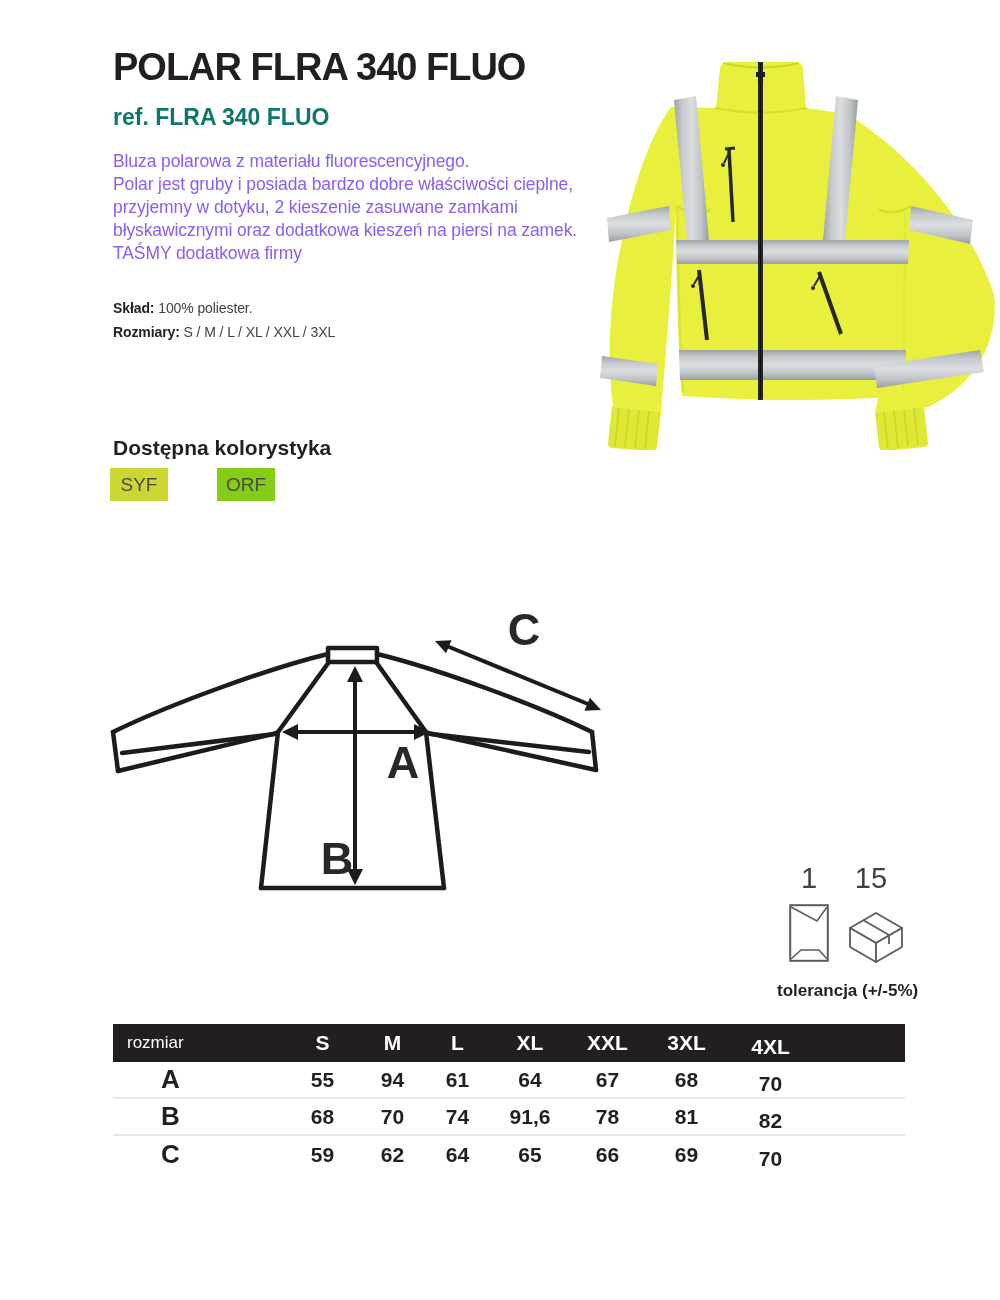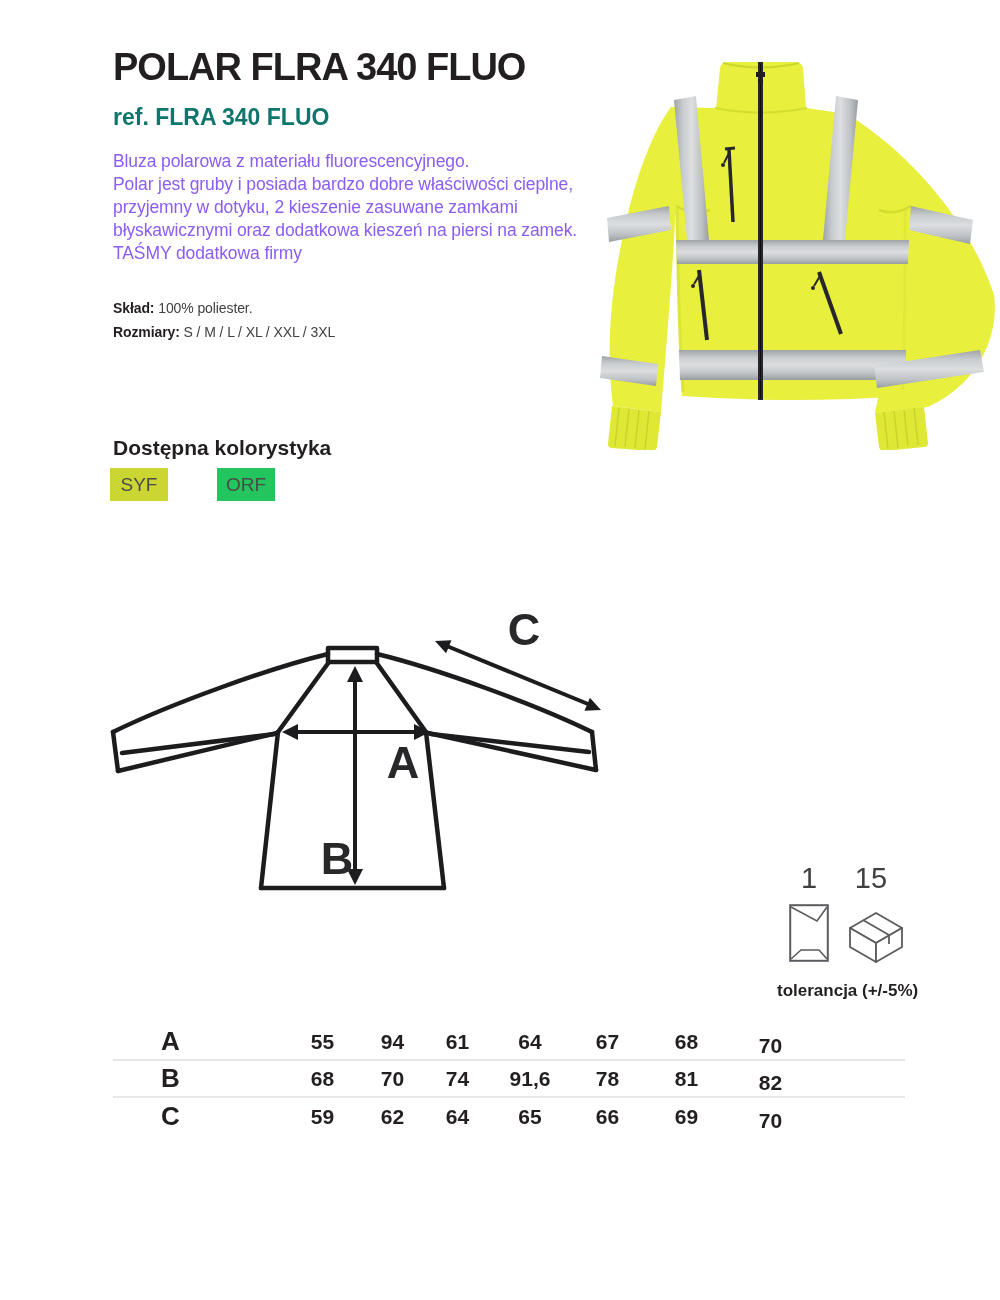--- a/index.html
+++ b/index.html
@@ -76,21 +76,21 @@
     </div>
     <div>
       <span class="spec-label">Rozmiary:</span>
       <span class="spec-value">S / M / L / XL / XXL / 3XL</span>
     </div>
   </div>
 
   <div class="abs colors-heading">Dostępna kolorystyka</div>
   <div class="abs swatches">
     <div class="swatch" style="background: rgb(204, 214, 51);">SYF</div>
-    <div class="swatch" style="background: #22c55e;">ORF</div>
+    <div class="swatch" style="background: #84cc16;">ORF</div>
   </div>
 
   <svg class="abs product-photo" width="402" height="400" viewBox="0 0 402 400">
     <defs>
       <linearGradient id="tapeV" x1="0" y1="0" x2="0" y2="1">
         <stop offset="0" stop-color="#9ea3a7"></stop>
           <stop offset="0.25" stop-color="#c8ccce"></stop>
         <stop offset="0.5" stop-color="#dcdee0"></stop>
           <stop offset="0.78" stop-color="#bfc3c6"></stop>
         <stop offset="1" stop-color="#989da1"></stop>
@@ -219,20 +219,31 @@
       <polygon points="3,27 3,46 29,61 29,42"></polygon>
       <polygon points="55,27 55,46 29,61 29,42"></polygon>
       <path d="M16 19 L42 34" fill="none"></path>
       <path d="M42 34 L42 43" fill="none"></path>
     </g>
   </svg>
 
   <div class="abs tolerance">tolerancja (+/-5%)</div>
 
   <div class="abs size-table">
+    <div class="t-head">
+      <div class="c0">rozmiar</div>
+      <div class="ch">S</div>
+      <div class="ch">M</div>
+      <div class="ch">L</div>
+      <div class="ch">XL</div>
+      <div class="ch">XXL</div>
+      <div class="ch">3XL</div>
+      <div class="ch shift">4XL</div>
+      <div></div>
+    </div>
     <div class="t-row sep">
       <div class="rl">A</div>
       <div class="cv">55</div>
       <div class="cv">94</div>
       <div class="cv">61</div>
       <div class="cv">64</div>
       <div class="cv">67</div>
       <div class="cv">68</div>
       <div class="cv shift">70</div>
       <div></div>

